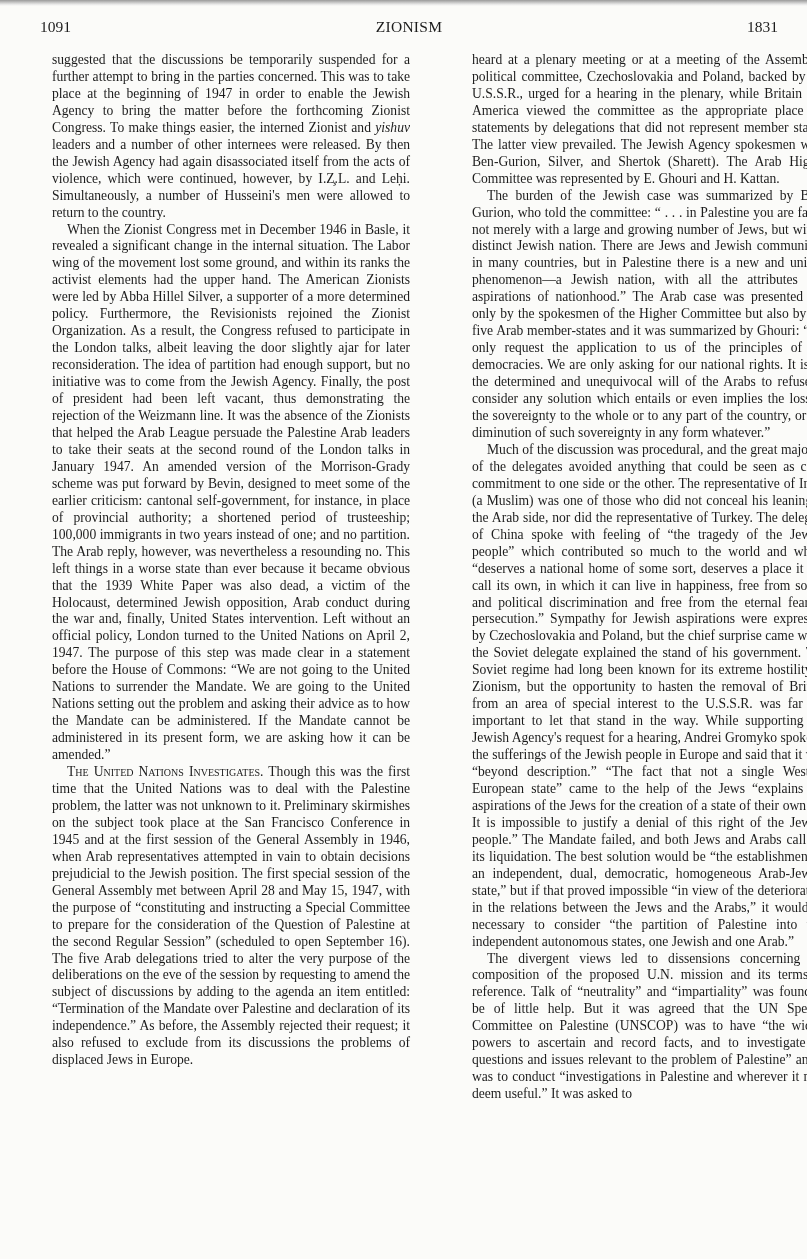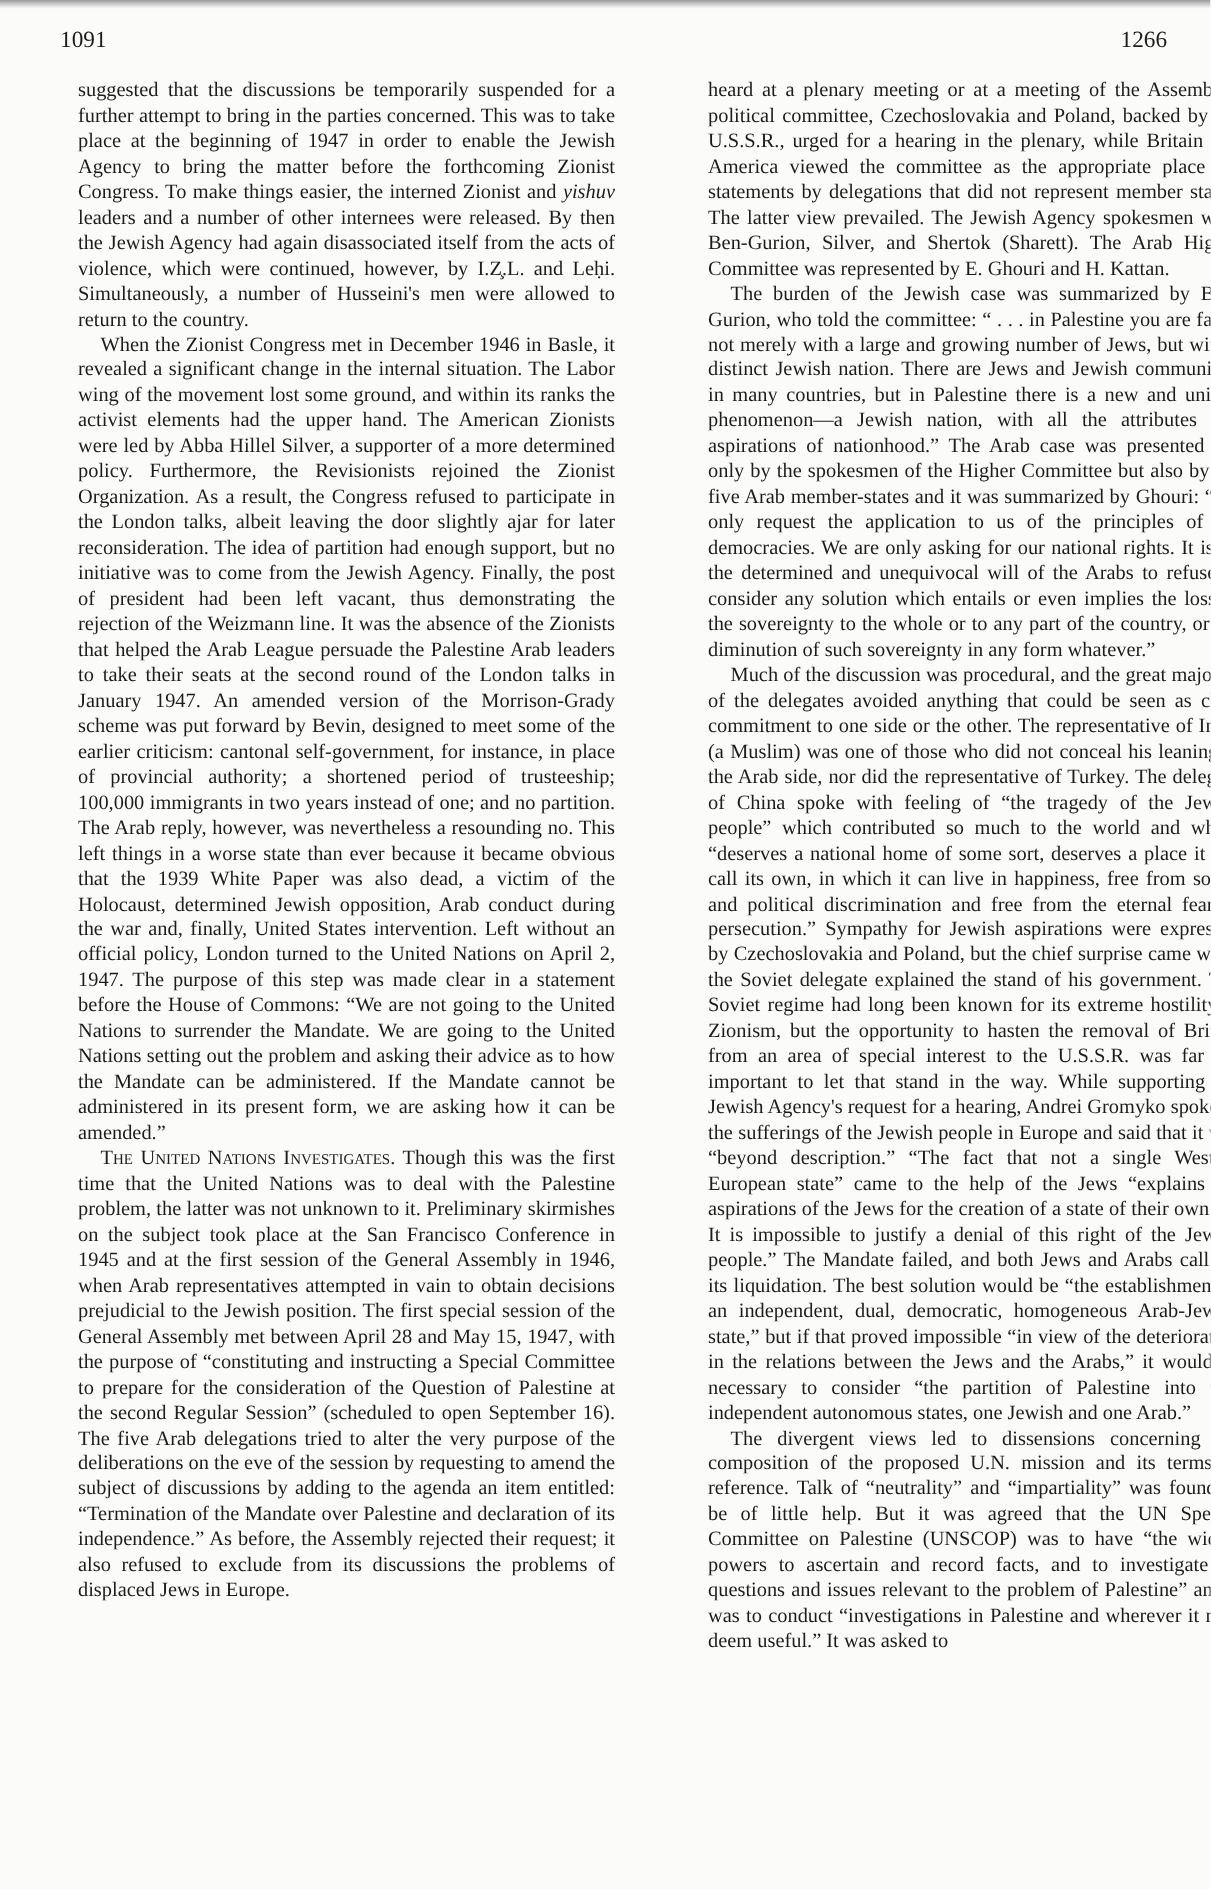--- a/index.html
+++ b/index.html
@@ -33,21 +33,22 @@
   .sc { font-variant: small-caps; margin-top: 12px; }
   i { font-style: italic; }
 </style>
 </head>
 <body>
 
 <div class="topshade"></div>
 
 <div class="header">
   <span class="left">1091</span>
-  <span class="right">1266</span>
+  <span class="center">ZIONISM</span>
+  <span class="right">1831</span>
 </div>
 
 <div class="col left">
   <p class="noindent"><span>suggested that the discussions be temporarily suspended for a further attempt to bring in the parties concerned. This was to take place at the beginning of 1947 in order to enable the Jewish Agency to bring the matter before the forthcoming Zionist Congress. To make things easier, the interned Zionist and </span><i>yishuv</i><span> leaders and a number of other internees were released. By then the Jewish Agency had again disassociated itself from the acts of violence, which were continued, however, by I.Z̧.L. and Leḥi. Simultaneously, a number of Husseini's men were allowed to return to the country.</span></p>
   <p>When the Zionist Congress met in December 1946 in Basle, it revealed a significant change in the internal situation. The Labor wing of the movement lost some ground, and within its ranks the activist elements had the upper hand. The American Zionists were led by Abba Hillel Silver, a supporter of a more determined policy. Further­more, the Revisionists rejoined the Zionist Organization. As a result, the Congress refused to participate in the London talks, albeit leaving the door slightly ajar for later reconsideration. The idea of partition had enough support, but no initiative was to come from the Jewish Agency. Finally, the post of president had been left vacant, thus demonstrating the rejection of the Weizmann line. It was the absence of the Zionists that helped the Arab League persuade the Palestine Arab leaders to take their seats at the second round of the London talks in January 1947. An amended version of the Morrison-Grady scheme was put forward by Bevin, designed to meet some of the earlier criticism: cantonal self-government, for instance, in place of provincial authority; a shortened period of trusteeship; 100,000 immigrants in two years instead of one; and no partition. The Arab reply, however, was nevertheless a resounding no. This left things in a worse state than ever because it became obvious that the 1939 White Paper was also dead, a victim of the Holocaust, determined Jewish opposition, Arab conduct during the war and, finally, United States intervention. Left without an official policy, London turned to the United Nations on April 2, 1947. The purpose of this step was made clear in a statement before the House of Commons: “We are not going to the United Nations to surrender the Mandate. We are going to the United Nations setting out the problem and asking their advice as to how the Mandate can be administered. If the Mandate cannot be administered in its present form, we are asking how it can be amended.”</p>
   <p><span class="sc">The United Nations Investigates.</span><span> Though this was the first time that the United Nations was to deal with the Palestine problem, the latter was not unknown to it. Preliminary skirmishes on the subject took place at the San Francisco Conference in 1945 and at the first session of the General Assembly in 1946, when Arab representatives attempted in vain to obtain decisions prejudicial to the Jewish position. The first special session of the General Assembly met between April 28 and May 15, 1947, with the purpose of “constituting and instructing a Special Commit­tee to prepare for the consideration of the Question of Palestine at the second Regular Session” (scheduled to open September 16). The five Arab delegations tried to alter the very purpose of the deliberations on the eve of the session by requesting to amend the subject of discussions by adding to the agenda an item entitled: “Termination of the Mandate over Palestine and declaration of its indepen­dence.” As before, the Assembly rejected their request; it also refused to exclude from its discussions the problems of displaced Jews in Europe.</span></p>
 </div>
 
 <div class="col right">
   <p class="noindent">heard at a plenary meeting or at a meeting of the Assembly's political committee, Czechoslovakia and Po­land, backed by the U.S.S.R., urged for a hearing in the plenary, while Britain and America viewed the committee as the appropriate place for statements by delegations that did not represent member states. The latter view prevailed. The Jewish Agency spokesmen were Ben-Gurion, Silver, and Shertok (Sharett). The Arab Higher Committee was represented by E. Ghouri and H. Kattan.</p>

